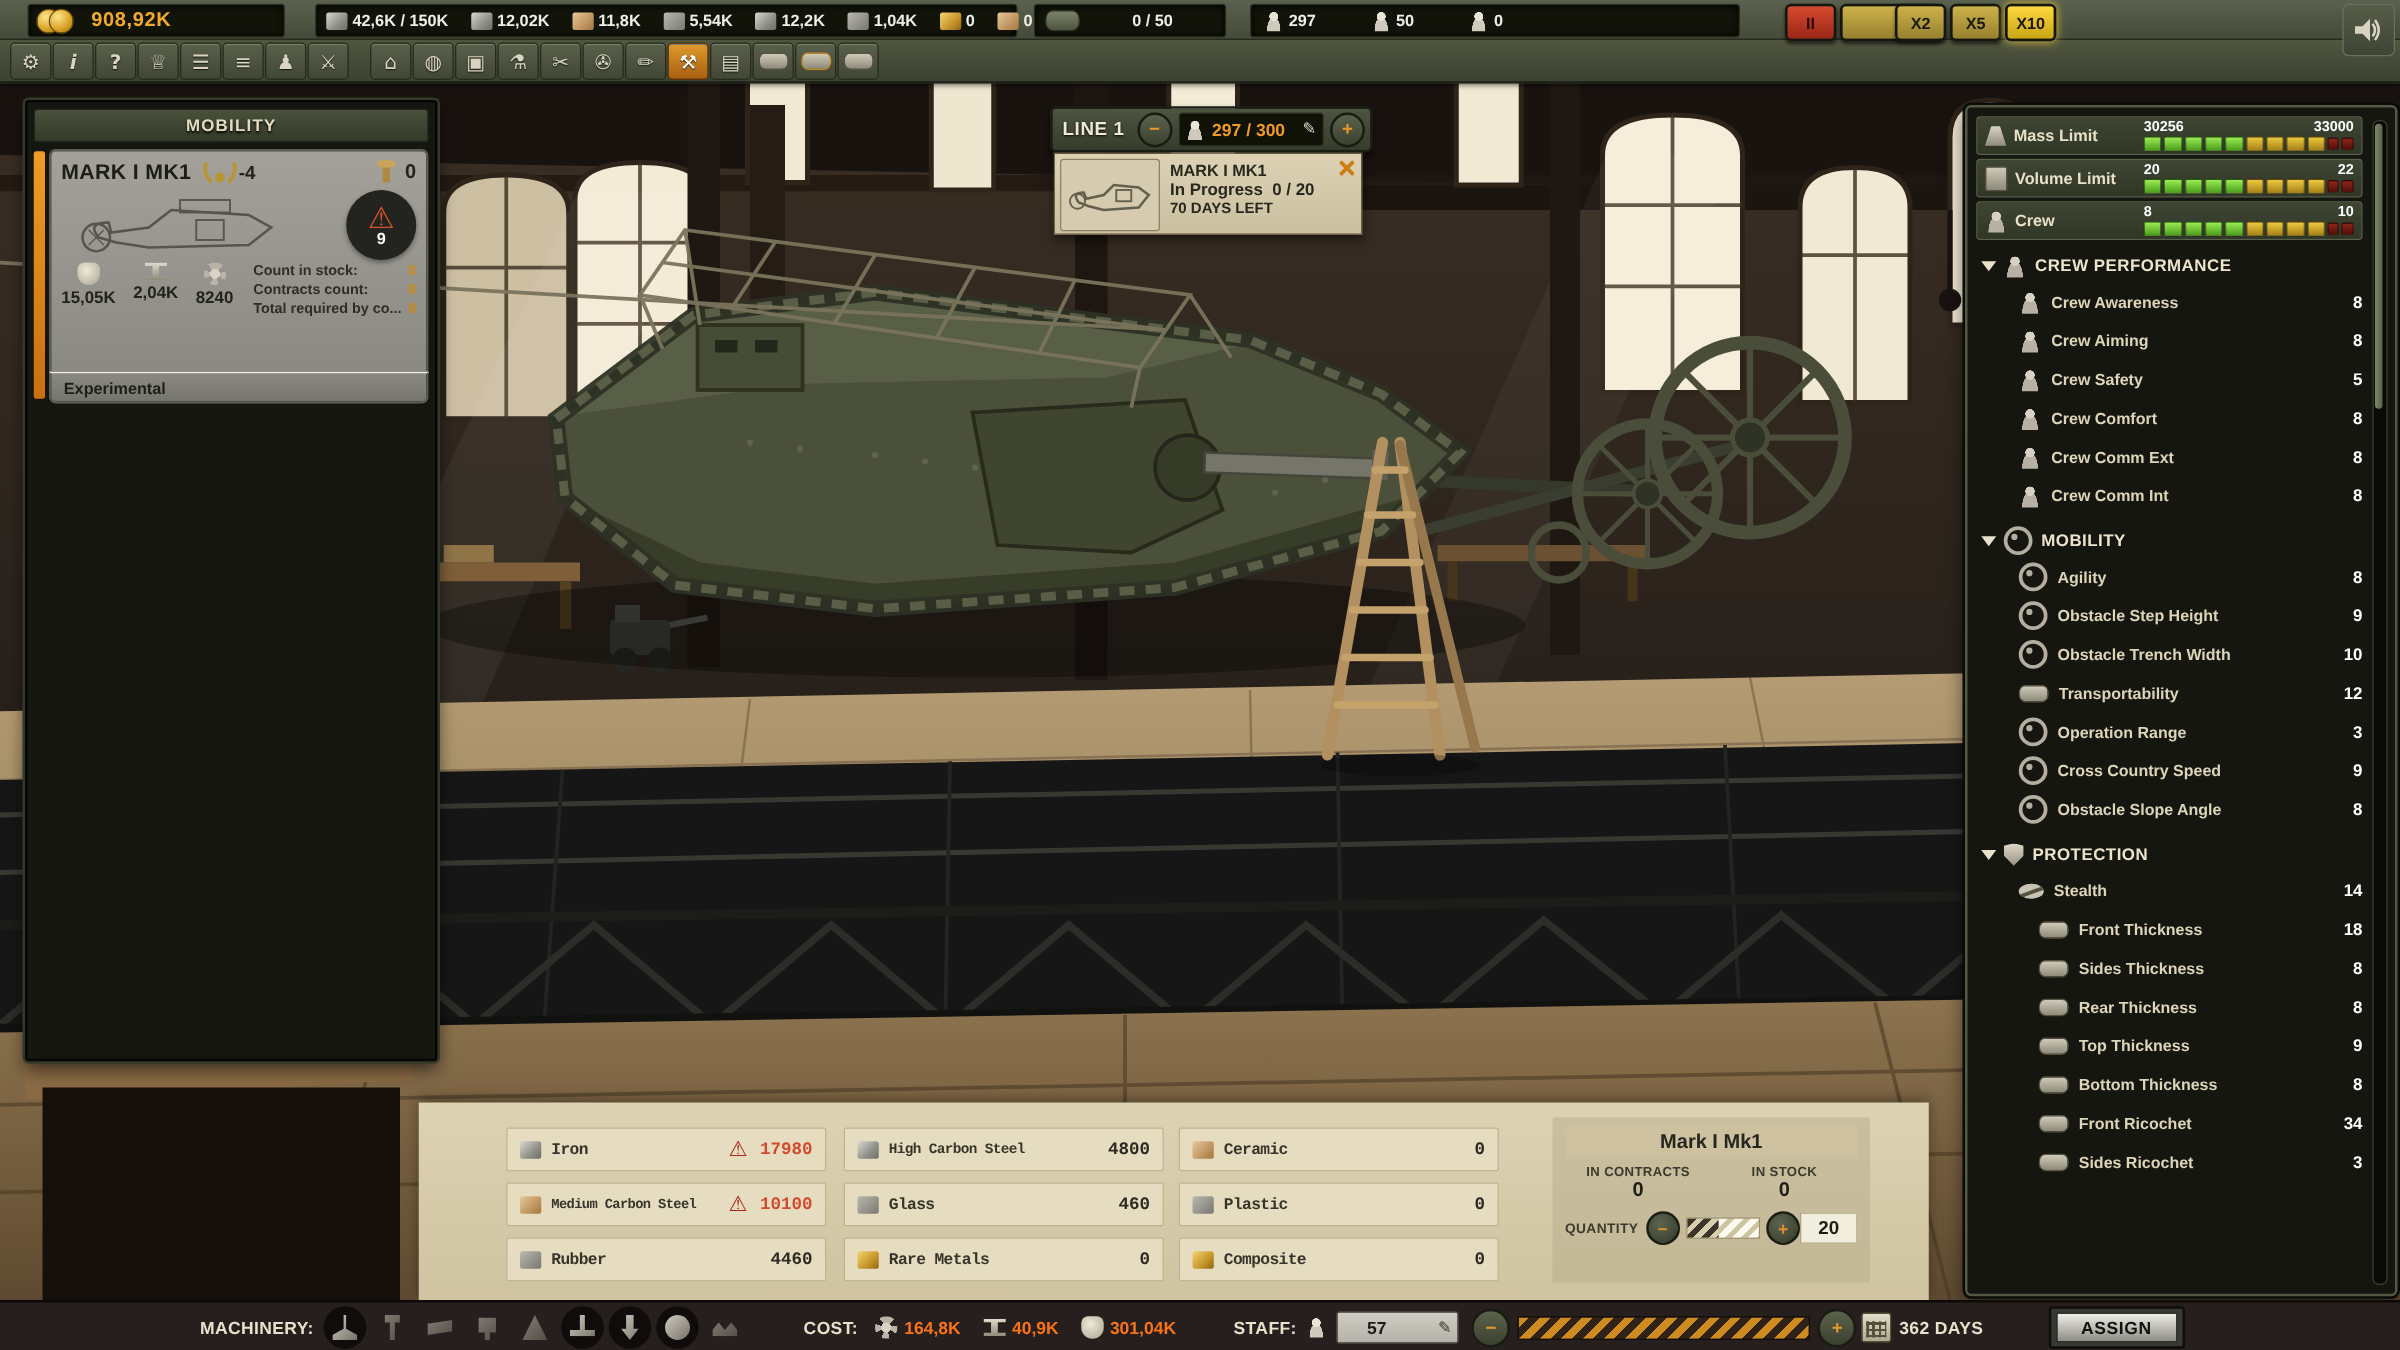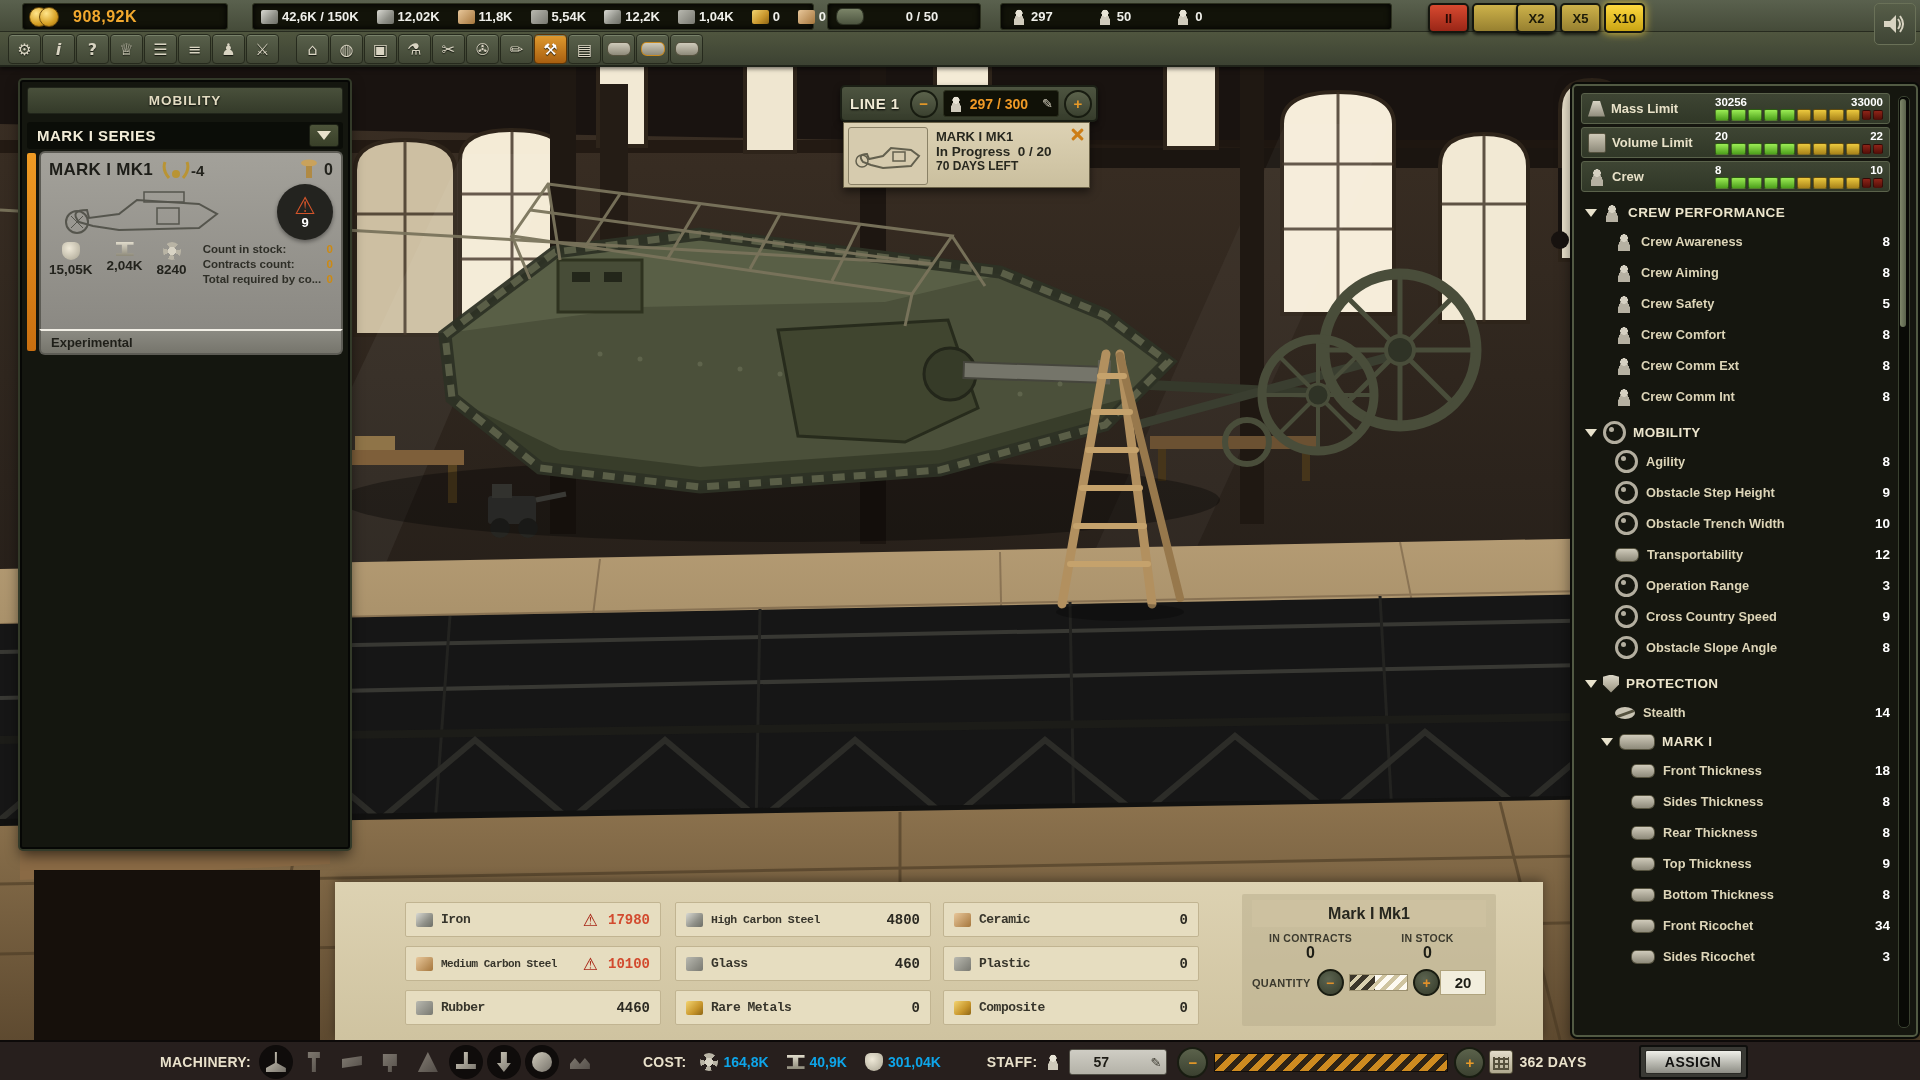--- a/index.html
+++ b/index.html
@@ -192,21 +192,21 @@
   .sh1{clip-path:polygon(45% 0,55% 0,55% 55%,100% 80%,100% 100%,0 100%,0 80%,45% 55%);}
   .sh2{clip-path:polygon(20% 0,80% 0,80% 30%,60% 30%,60% 100%,40% 100%,40% 30%,20% 30%);}
   .sh3{clip-path:polygon(0 35%,100% 20%,100% 65%,0 80%);}
   .sh4{clip-path:polygon(15% 10%,85% 10%,85% 70%,60% 70%,60% 100%,40% 100%,40% 70%,15% 70%);}
   .sh5{clip-path:polygon(50% 0,70% 40%,100% 100%,0 100%,30% 40%);}
   .sh6{clip-path:polygon(40% 0,60% 0,60% 60%,100% 60%,100% 85%,0 85%,0 60%,40% 60%);}
   .sh7{clip-path:polygon(35% 0,65% 0,65% 55%,85% 55%,50% 100%,15% 55%,35% 55%);}
   .sh8{border-radius:50%;clip-path:none;}
   .sh9{clip-path:polygon(0 60%,25% 30%,50% 60%,75% 30%,100% 60%,100% 85%,0 85%);}
   .costitem{display:flex;align-items:center;margin-right:18px;}
-  .costitem .v{color:#0ea5e9;font-weight:bold;font-size:14px;margin-left:5px;}
+  .costitem .v{color:#f97316;font-weight:bold;font-size:14px;margin-left:5px;}
   #staffinput{width:96px;height:24px;background:linear-gradient(#cfcdc4,#b4b2a8);border:1px solid #514f46;
      border-radius:3px;display:flex;align-items:center;}
   #staffinput input{width:58px;border:0;background:transparent;text-align:center;color:#1c1b14;
      font-weight:bold;font-size:14px;font-family:"Liberation Sans",sans-serif;outline:none;}
   #staffbar{width:232px;height:17px;margin:0 6px;border:1px solid #120e0a;cursor:pointer;
      background:repeating-linear-gradient(135deg,#cf8b20 0 6px,#2e2316 6px 12px);}
   .calic{width:22px;height:22px;border-radius:3px;background:linear-gradient(#e3ddca,#b0a98f);
      border:1px solid #55503c;position:relative;margin:0 6px 0 4px;}
   .calic::after{content:"";position:absolute;left:3px;top:6px;right:3px;bottom:3px;
      background:repeating-linear-gradient(90deg,#55503c 0 2px,rgba(0,0,0,0) 2px 5px),
@@ -530,26 +530,20 @@
     <div class="tbtn" style="left:636px;">
         <span class="ic ic-tank" style="border-color:#c98a20;"></span>
       </div>
     <div class="tbtn" style="left:670px;">
         <span class="ic ic-tank"></span>
       </div>
   </div>
 
   <div id="designs">
     <div class="hdr">MOBILITY</div>
-    <div id="serieshdr">
-      <span style="margin-left:10px;">MARK I SERIES</span>
-      <span class="arrowbtn">
-          <span class="tri-down"></span>
-        </span>
-    </div>
     <div id="designcard">
       <div id="orangestrip"></div>
       <div id="cardbody">
         <div style="display:flex;align-items:center;">
           <span class="cname">MARK I MK1</span>
           <svg width="30" height="20" viewBox="0 0 30 20" style="margin-left:8px;">
             <path d="M4,2 Q1,10 8,18 M26,2 Q29,10 22,18" stroke="#b99434" stroke-width="3" fill="none"></path>
             <circle cx="15" cy="14" r="4" fill="#b99434"></circle>
           </svg>
           <span class="cnum">-4</span>
@@ -783,25 +777,20 @@
     <div class="sechdr">
       <span class="tri-down"></span>
       <span class="ic ic-shield"></span>
       <span class="lab">PROTECTION</span>
     </div>
     <div class="statrow">
         <span class="ic ic-eye"></span>
         <span class="lab">Stealth</span>
         <span class="val">14</span>
       </div>
-    <div class="sechdr" style="padding-left:16px;margin-top:0;">
-      <span class="tri-down"></span>
-      <span class="ic ic-tank" style="width:34px;height:14px;"></span>
-      <span class="lab">MARK I</span>
-    </div>
     <div class="statrow sub">
         <span class="ic ic-tank"></span>
         <span class="lab">Front Thickness</span>
         <span class="val">18</span>
       </div>
     <div class="statrow sub">
         <span class="ic ic-tank"></span>
         <span class="lab">Sides Thickness</span>
         <span class="val">8</span>
       </div>

